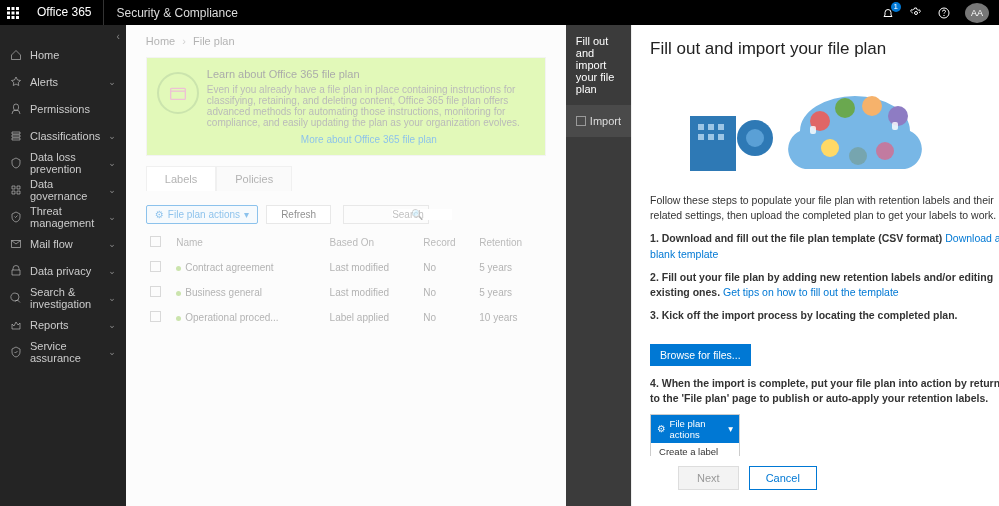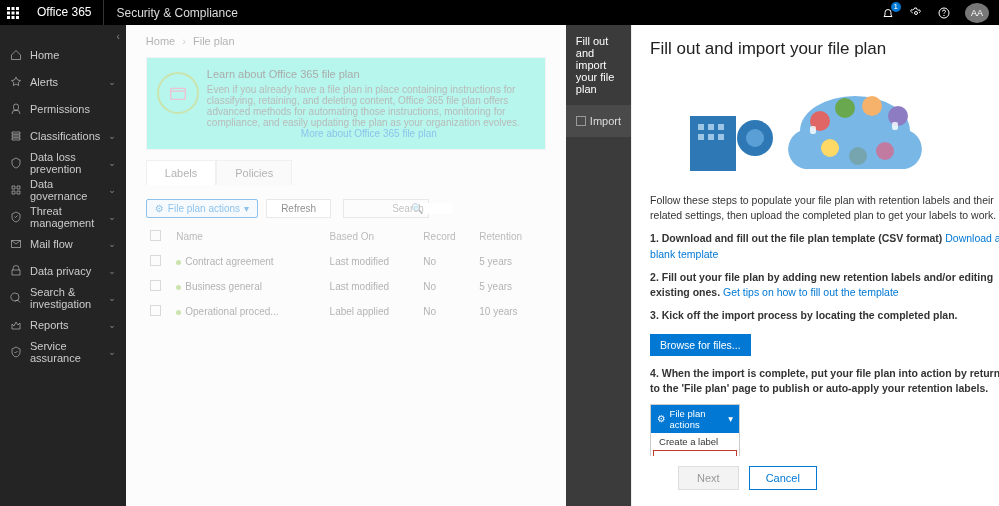--- a/index.html
+++ b/index.html
@@ -20,24 +20,24 @@
     .collapse { position:absolute; top:6px; right:6px; color:#888; font-size:10px;}
     .nav-item { display:flex; align-items:center; height:27px; padding:0 10px; gap:8px; cursor:pointer;}
     .nav-item .chev { margin-left:auto; color:#888; font-size:9px;}
     .nav-icon { width:12px; height:12px; display:flex; align-items:center; justify-content:center;}
     .nav-icon svg { stroke:#ccc; fill:none; stroke-width:1.2;}
     
     .main { flex:1; position:relative; background:#f8f8f8; }
     .dim { position:absolute; inset:0; background:rgba(255,255,255,0.55); pointer-events:none; z-index:2;}
     .breadcrumb { padding:10px 20px 4px; font-size:11px; color:#555;}
     .breadcrumb span.sep{ margin:0 4px; color:#999;}
-    .learn { margin:6px 20px 0; border:1px solid #e5e5e5; background:#5eead4; padding:10px 14px 10px 60px; position:relative; font-size:10px; color:#666; min-height:70px;}
+    .learn { margin:6px 20px 0; border:1px solid #e5e5e5; background:#bef264; padding:10px 14px 10px 60px; position:relative; font-size:10px; color:#666; min-height:70px;}
     .learn h3{ font-size:11px; font-weight:400; color:#444; margin-bottom:4px;}
     .learn .illus { position:absolute; left:10px; top:14px; width:42px; height:42px; border:2px solid #8cc34a; border-radius:50%; display:flex; align-items:center; justify-content:center;}
-    .learn .more { display:block; color:#0078d4; text-align:center; font-size:10px;}
+    .learn .more { display:block; margin-top:6px; color:#0078d4; text-align:center; font-size:10px;}
     .tabs { margin:10px 20px 0; display:flex; gap:0; font-size:11px;}
     .tab { padding:6px 18px; border:1px solid #ddd; border-bottom:none; background:#fff; color:#555; cursor:pointer;}
     .tab.inactive { background:#f3f3f3;}
     .toolbar { margin:14px 20px 6px; display:flex; gap:8px; align-items:center;}
     .pill { border:1px solid #0078d4; color:#0078d4; background:#eaf3fb; font-size:10px; padding:3px 8px; border-radius:2px; display:flex; align-items:center; gap:4px;}
     .btn-ref { border:1px solid #ccc; background:#fff; font-size:10px; padding:3px 14px;}
     .search { border:1px solid #ccc; font-size:10px; padding:3px 6px; width:86px; margin-left:4px; position:relative;}
     .search input{ border:none; outline:none; width:60px; font-size:10px;margin-left:42px;}
     .search .sicon{ position:absolute; right:4px; top:3px; color:#888;}
     table.labels { margin:6px 20px; width:400px; font-size:10px; color:#555; border-collapse:collapse;}
@@ -52,21 +52,21 @@
     .step-box { width:10px;height:10px;border:1px solid #999;}
     
     .flyout { width:424px; background:#fff; display:flex; flex-direction:column; position:relative; border-left:1px solid #eee;}
     .fly-hdr { display:flex; align-items:center; padding:14px 18px 8px; }
     .fly-hdr h2{ font-size:17px; font-weight:400; color:#222;}
     .hero { margin:6px 18px 10px; height:110px; background:linear-gradient(180deg,#fff 0,#fff 100%); display:flex; align-items:center; justify-content:center; }
     .hero svg { width:370px; height:105px;}
     .fly-body { padding:0 18px 10px; font-size:10.5px; color:#333; overflow:auto; flex:1;}
     .fly-body p{ margin-bottom:8px; line-height:1.45;}
     .fly-body a{ color:#0078d4; text-decoration:none;}
-    .browse { background:#0078d4; color:#fff; border:none; font-size:10.5px; padding:5px 10px; margin:2px 0 10px;}
+    .browse { background:#0078d4; color:#fff; border:none; font-size:10.5px; padding:5px 10px; margin:12px 0 10px;}
     .menu-illus { border:1px solid #ccc; width:90px; font-size:9.5px; margin:4px 0 2px;}
     .menu-illus .mhdr{ background:#0078d4; color:#fff; padding:3px 6px; display:flex; align-items:center; gap:4px;}
     .menu-illus .mitm{ padding:3px 8px; color:#333;}
     .menu-illus .boxed{ border:1px solid #c0392b; margin:0 2px;}
     .fly-foot { display:flex; gap:10px; padding:10px 18px 16px;}
     .btn-next { background:#f3f3f3; border:1px solid #ddd; color:#999; font-size:11px; padding:5px 18px;margin-left:28px;}
     .btn-cancel { background:#fff; border:1px solid #0078d4; color:#0078d4; font-size:11px; padding:5px 16px;}
   </style>
 </head>
 <body>

